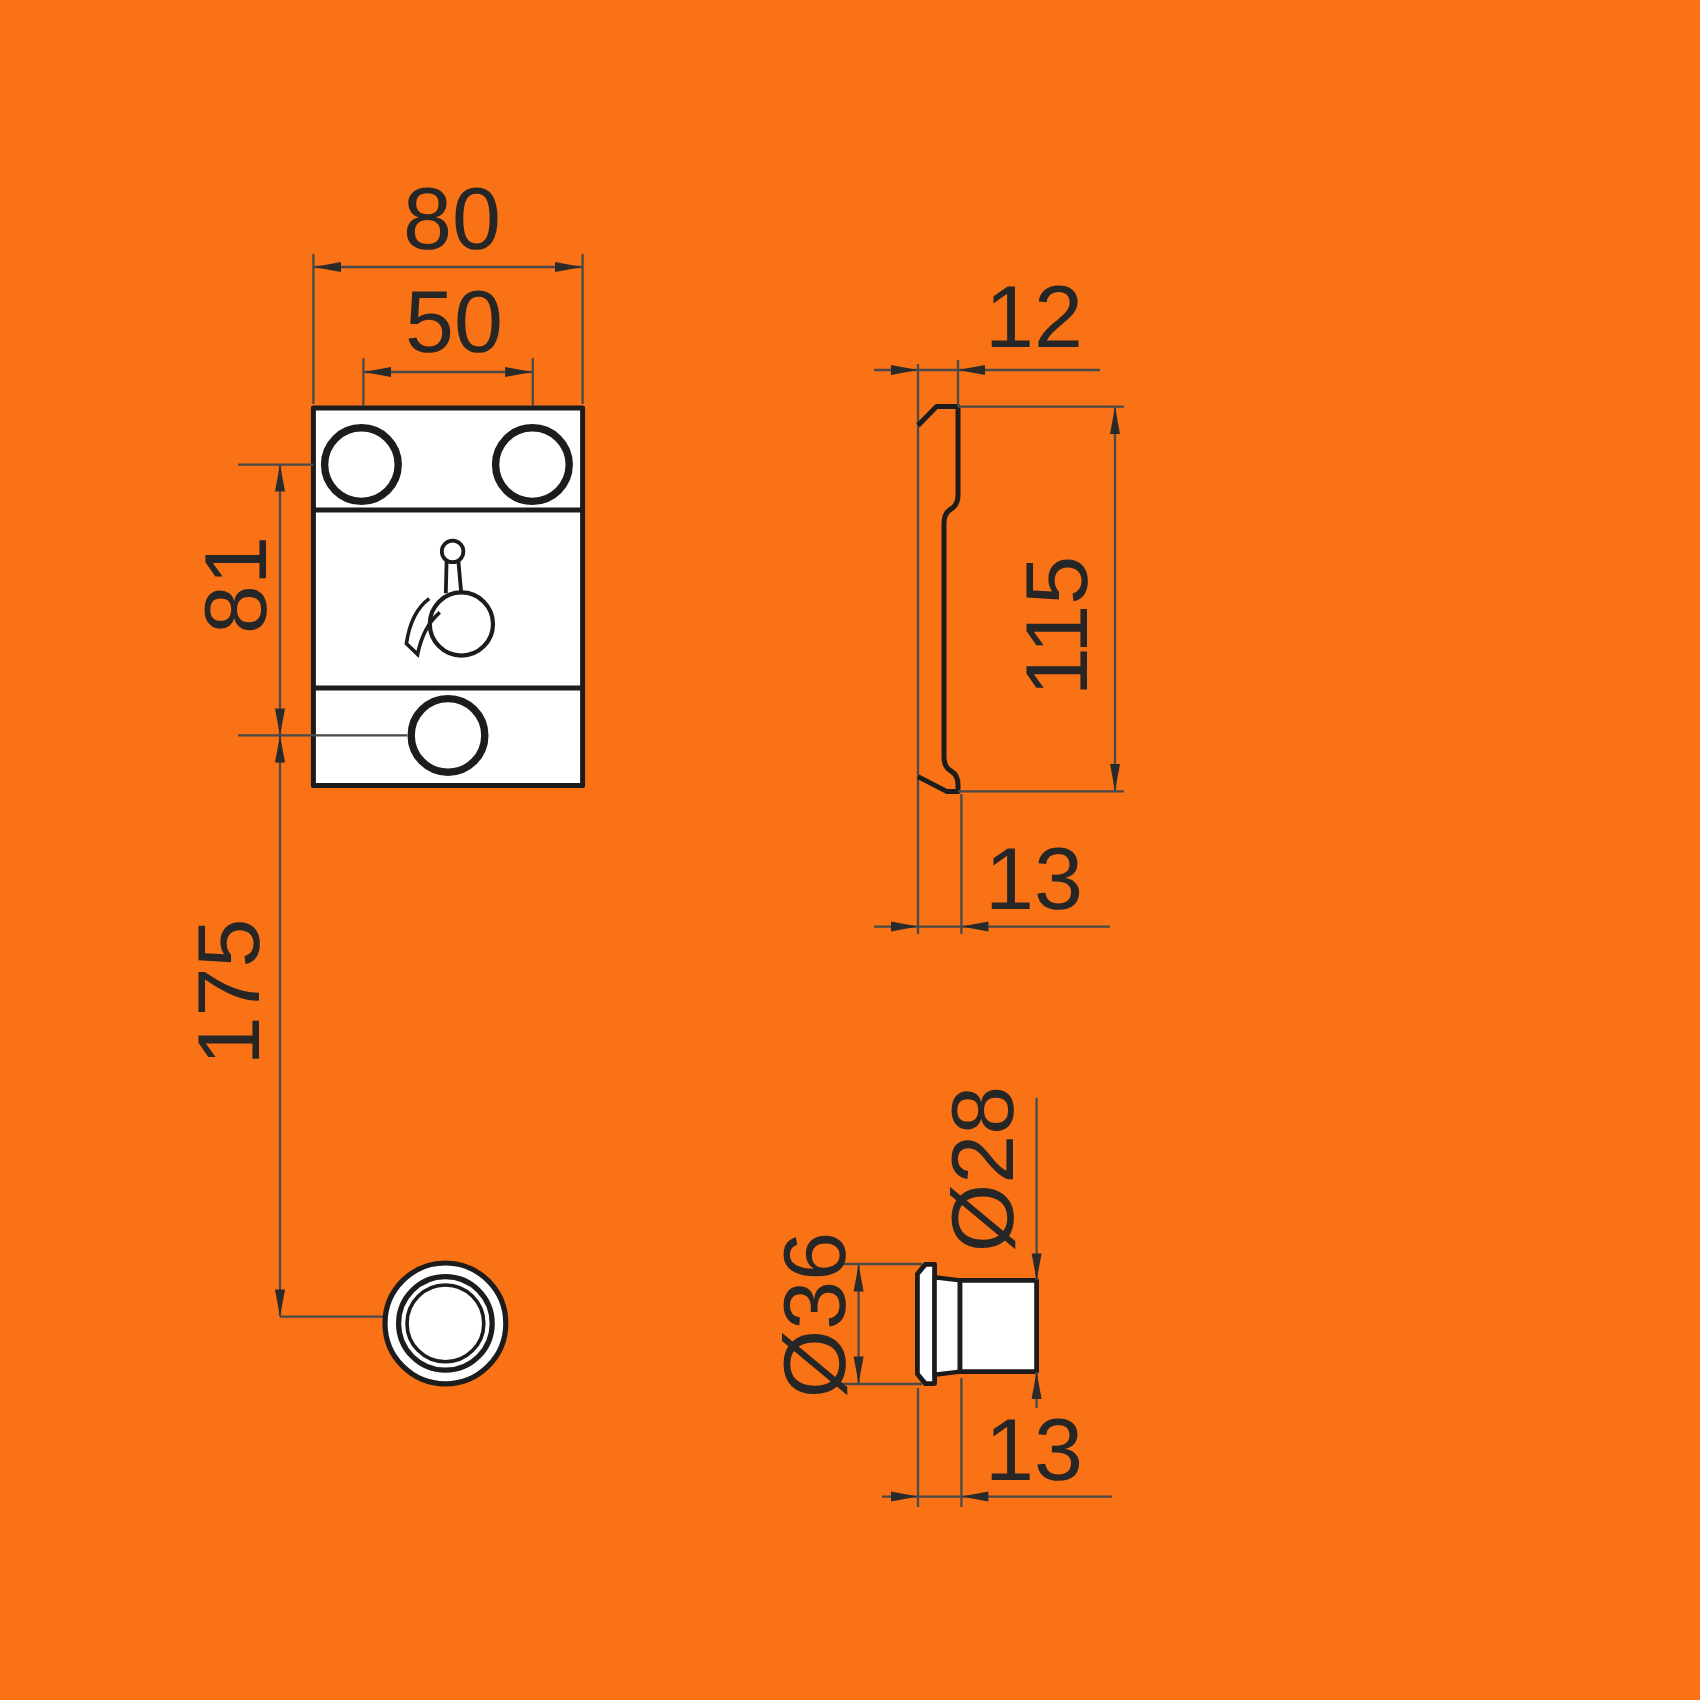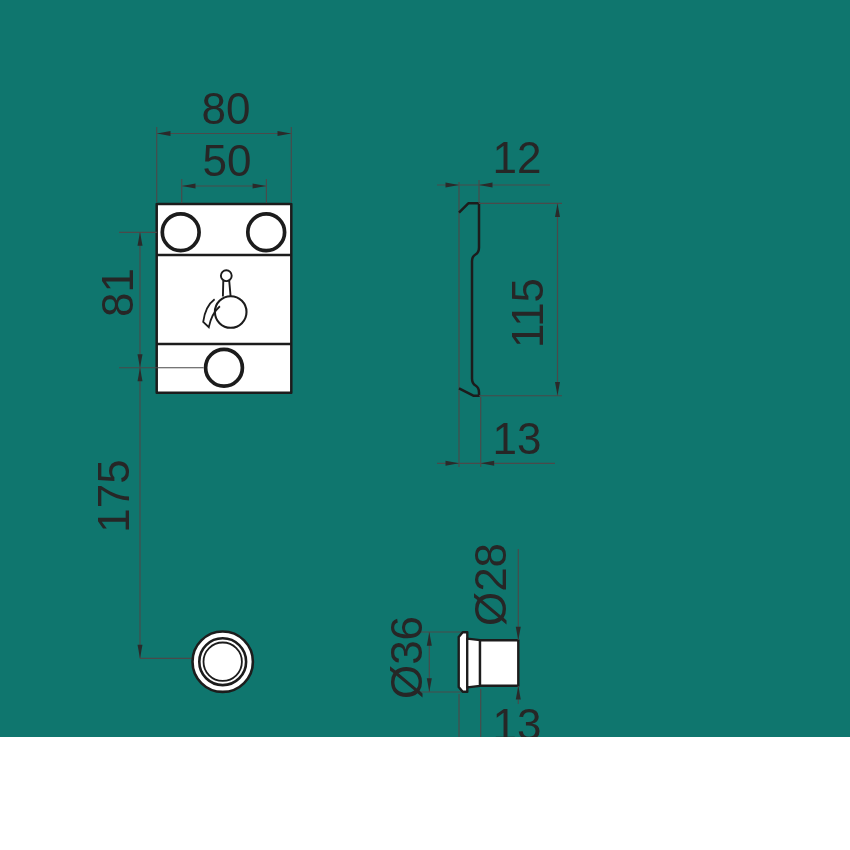--- a/index.html
+++ b/index.html
@@ -1,18 +1,18 @@
 <!DOCTYPE html>
 <html><head>
 <meta charset="utf-8">
 <style>
   html, body { margin: 0; padding: 0; background: #ffffff; }
   #stage {
-    width: 850px; height: 737px; position: relative;
-    background: #0f766e; overflow: hidden;
+    width: 850px; height: 850px; position: relative;
+    background: #f97316; overflow: hidden;
     font-family: "Liberation Sans", sans-serif;
   }
   svg { display: block; }
   .outline   { stroke: #1c1c1c; stroke-width: 2.5; fill: none; stroke-linejoin: round; }
   .outline-f { stroke: #1c1c1c; stroke-width: 2.5; fill: #ffffff; stroke-linejoin: round; }
   .hole      { stroke: #1c1c1c; stroke-width: 3.7; fill: none; }
   .thin      { stroke: #4a4a4a; stroke-width: 1.15; fill: none; }
   .arrow     { fill: #2a2a2a; stroke: none; }
   .dimtext   {
     font-family: "Liberation Sans", sans-serif;

